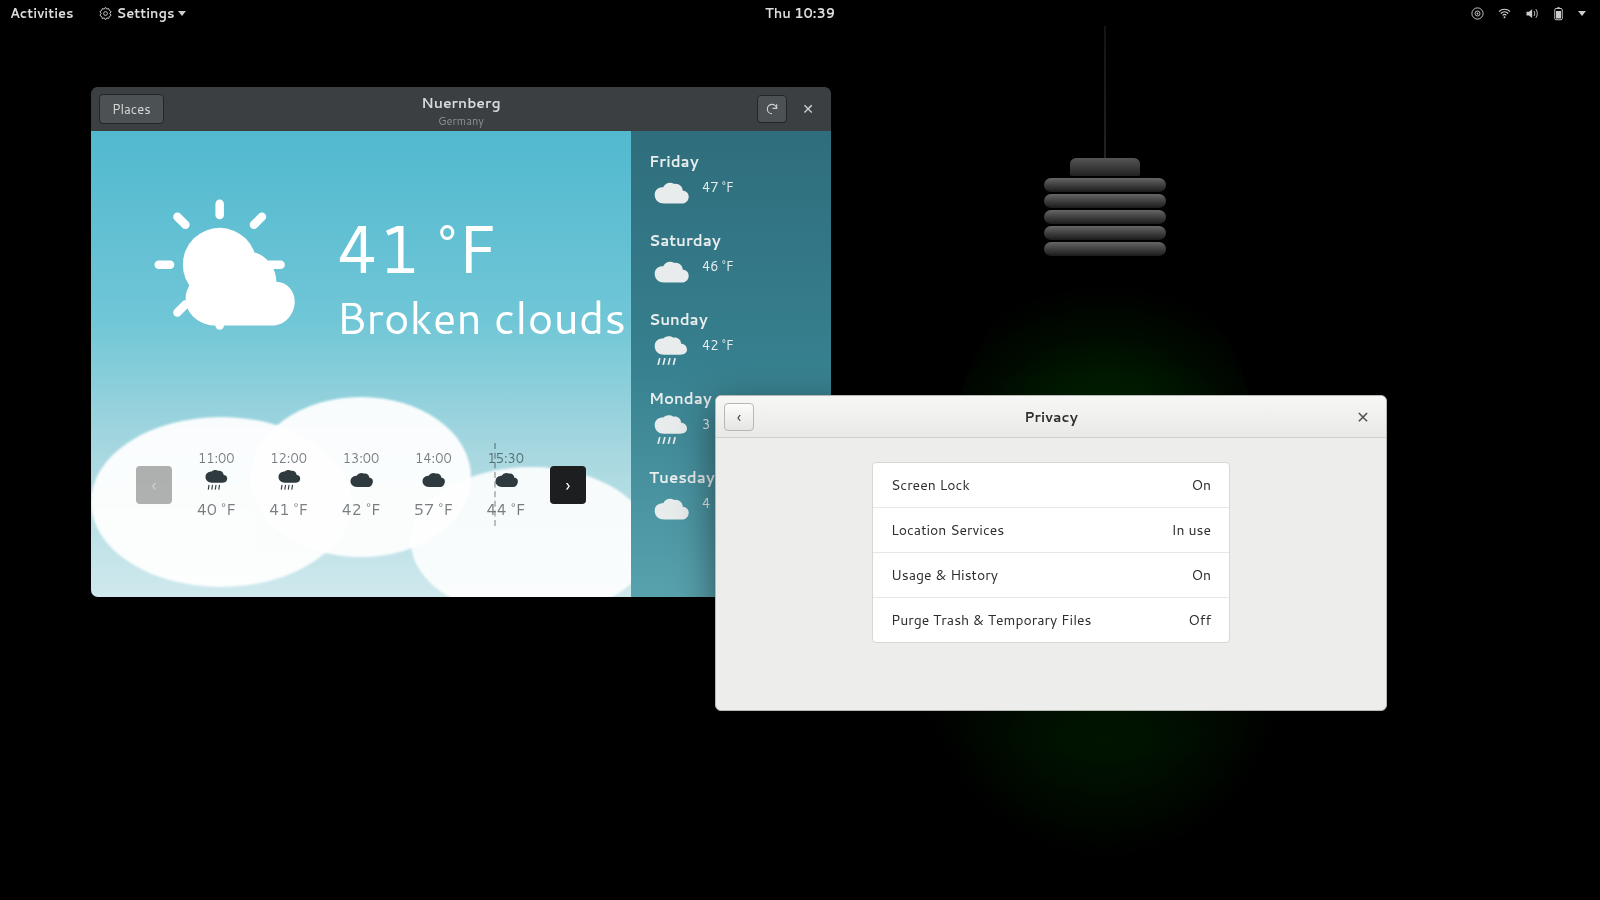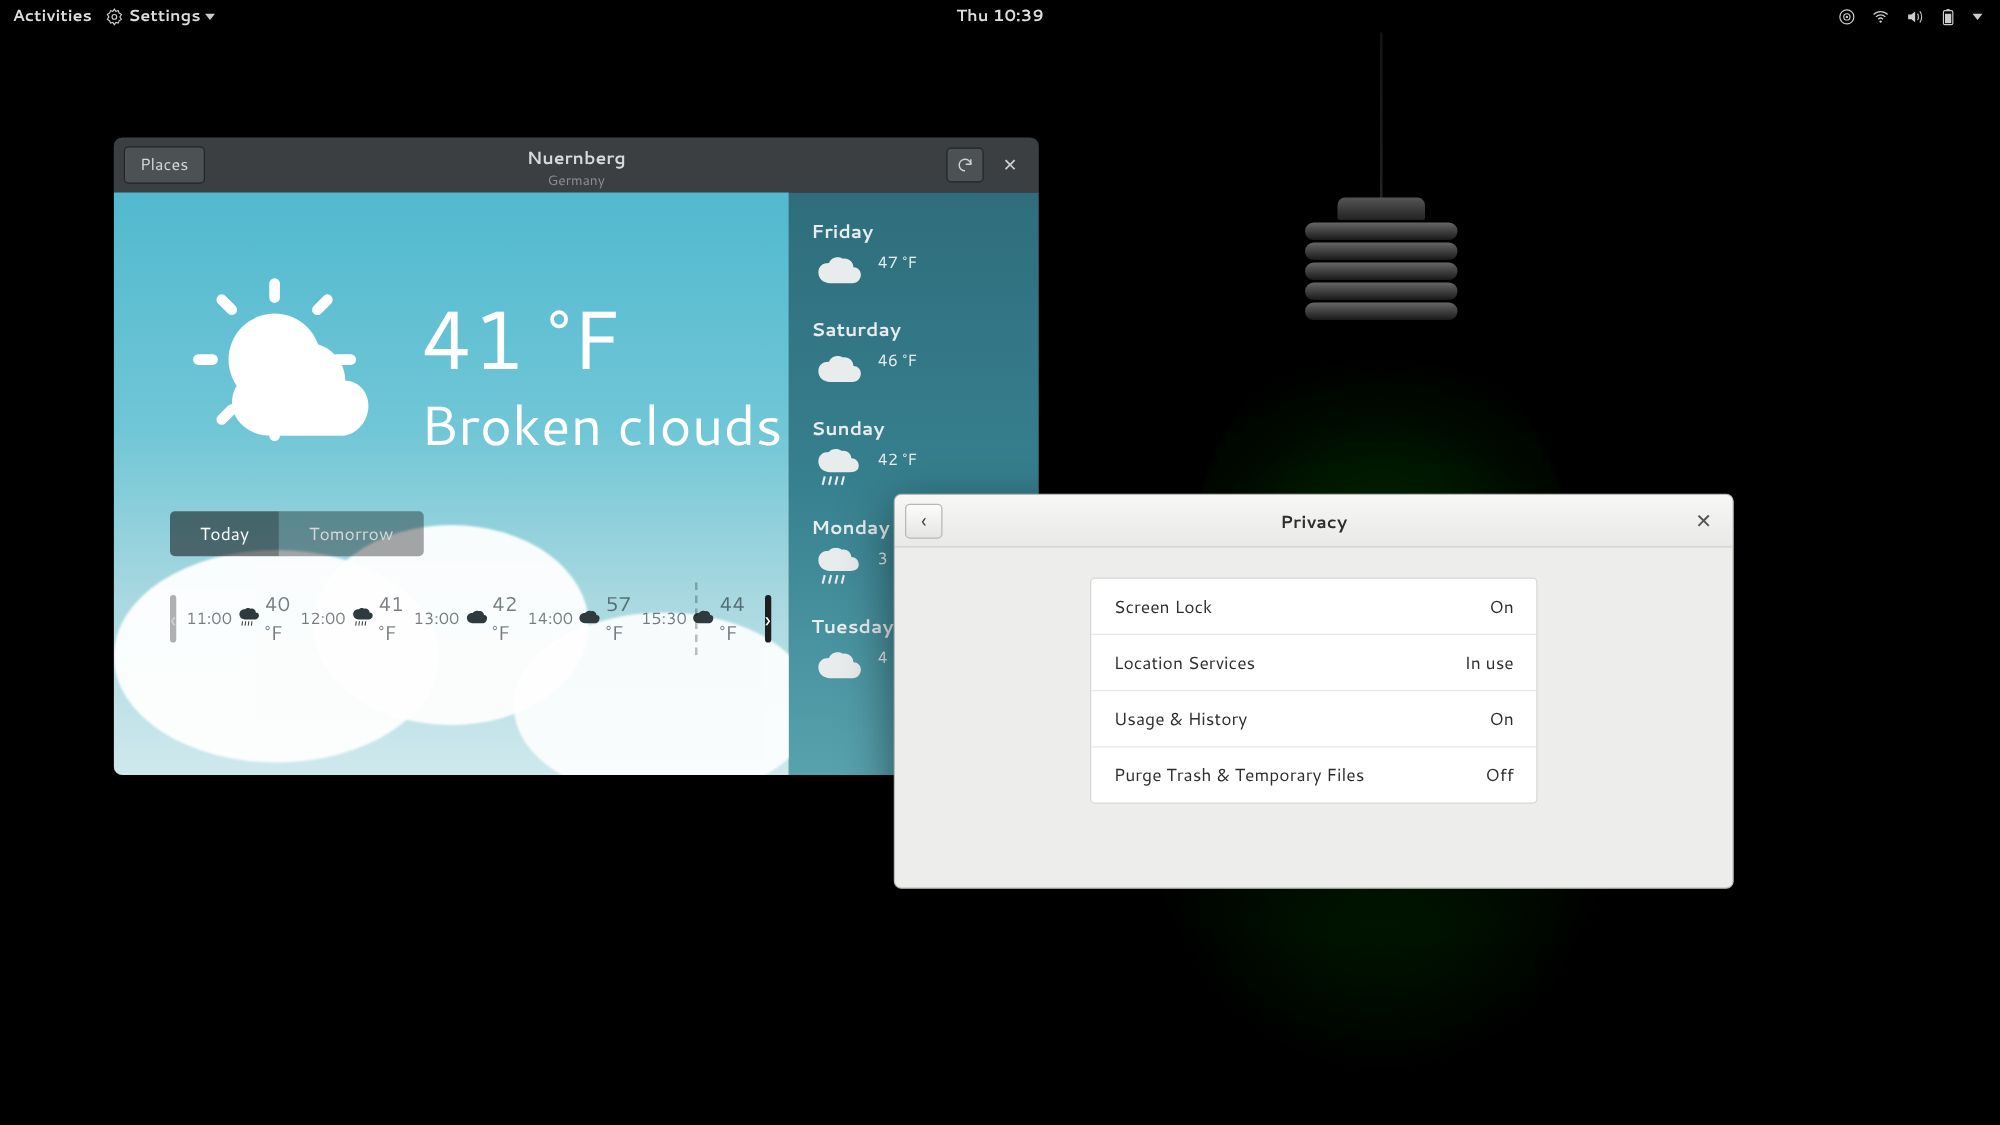--- a/index.html
+++ b/index.html
@@ -10,30 +10,30 @@
 .bulb-wire { position: absolute; left: 1104px; top: 0; width: 2px; height: 160px; background: linear-gradient(#111,#222); }
 .bulb-cap { position: absolute; left: 1044px; top: 158px; width: 122px; height: 110px; }
 .bulb-cap-top { width: 70px; height: 18px; margin: 0 auto; background: linear-gradient(#555,#222); border-radius: 6px 6px 2px 2px; }
 .bulb-cap-rings { width: 122px; }
 .bulb-cap-ring { height: 14px; background: linear-gradient(#666,#1a1a1a); border-radius: 8px; margin-top: 2px; }
 .bulb-glass { position: absolute; left: 955px; top: 265px; width: 300px; height: 400px; border-radius: 50% 50% 50% 50% / 45% 45% 55% 55%; background: radial-gradient(circle at 50% 55%, rgba(0,80,0,0.8), rgba(0,40,0,0.3) 55%, rgba(0,10,0,0) 75%); }
 .bulb-glow { position: absolute; left: 900px; top: 600px; width: 410px; height: 260px; background: radial-gradient(ellipse at 50% 0%, rgba(0,140,0,0.35), rgba(0,0,0,0) 70%); }
 
 
 .topbar { position: absolute; top: 0; left: 0; right: 0; height: 26px; background: #000; color: #ddd; display: flex; align-items: center; font-size: 13px; z-index: 10; }
-.topbar .left { display: flex; align-items: center; gap: 10px; padding-left: 10px; justify-content: center; }
+.topbar .left { display: flex; align-items: center; gap: 24px; padding-left: 10px; justify-content: center; }
 .topbar .center { position: absolute; left: 50%; transform: translateX(-50%); font-weight: 600; }
 .topbar .right { margin-left: auto; display: flex; align-items: center; gap: 12px; padding-right: 14px; }
 .topbar .menu-label { display: flex; align-items: center; gap: 4px; font-weight: 600; }
 .tri-down { width: 0; height: 0; border-left: 4px solid transparent; border-right: 4px solid transparent; border-top: 5px solid #ccc; display: inline-block; }
 .sys-ico { width: 15px; height: 15px; display: inline-block; }
 .sys-ico svg { width: 100%; height: 100%; fill: #ccc; }
 
 
-.weather-window { position: absolute; left: 91px; top: 110px; width: 740px; height: 510px; background: #2e3436; border-radius: 7px; box-shadow: 0 10px 40px rgba(0,0,0,0.6); overflow: hidden; }
+.weather-window { position: absolute; left: 91px; top: 87px; width: 740px; height: 510px; background: #2e3436; border-radius: 7px; box-shadow: 0 10px 40px rgba(0,0,0,0.6); overflow: hidden; }
 .weather-header { height: 44px; background: #3b3f42; display: flex; align-items: center; padding: 0 8px; position: relative; }
 .places-btn { background: #4c5154; border: 1px solid #232527; color: #d5d8d9; padding: 5px 12px; border-radius: 4px; font-size: 13px; }
 .wh-title { position: absolute; left: 50%; top: 6px; transform: translateX(-50%); text-align: center; }
 .wh-title .city { color: #d7d9da; font-size: 14px; font-weight: 600; }
 .wh-title .country { color: #8b8f91; font-size: 11px; }
 .wh-right { margin-left: auto; display: flex; gap: 6px; }
 .hbtn { width: 30px; height: 28px; background: #4c5154; border: 1px solid #232527; border-radius: 4px; display: flex; align-items: center; justify-content: center; color: #cfd2d3; font-size: 14px; }
 .hbtn.close { background: transparent; border-color: transparent; }
 
 .weather-body { display: flex; height: calc(100% - 44px); }
@@ -52,21 +52,21 @@
 .day-tabs { position: absolute; left: 45px; top: 255px; display: flex; background: rgba(0,0,0,0.35); border-radius: 4px; overflow: hidden; }
 .day-tab { padding: 8px 24px; color: #d6d8d9; font-size: 14px; }
 .day-tab.active { background: rgba(0,0,0,0.25); color: #fff; }
 
 .hourly { position: absolute; left: 45px; right: 45px; top: 318px; display: flex; align-items: center; }
 .nav-btn { width: 36px; height: 38px; border-radius: 4px; display: flex; align-items: center; justify-content: center; font-size: 18px; }
 .nav-btn.prev { background: rgba(0,0,0,0.3); color: #cfd2d4; }
 .nav-btn.next { background: #1c1e20; color: #fff; margin-left: auto; }
 .hours { flex: 1; display: flex; justify-content: space-around; padding: 0 8px; position: relative; }
 .hours::after { content: ""; position: absolute; right: 54px; top: -6px; bottom: -6px; border-right: 2px dashed rgba(0,0,0,0.25); }
-.hour { display: flex; flex-direction: row; align-items: center; gap: 3px; color: rgba(10,20,25,0.55); font-size: 13px; }
+.hour { display: flex; flex-direction: column; align-items: center; gap: 3px; color: rgba(10,20,25,0.55); font-size: 13px; }
 .hour .time { font-weight: 500; }
 .hour svg { width: 28px; height: 24px; }
 .hour .deg { font-size: 16px; }
 
 .weather-side { flex: 1; background: linear-gradient(#2f6d7c,#37808f 50%,#58a2ae); color: #e9edee; padding: 20px 18px; display: flex; flex-direction: column; gap: 18px; overflow: hidden; }
 .side-day .dname { font-size: 15px; font-weight: 600; margin-bottom: 6px; }
 .side-day .row { display: flex; align-items: center; gap: 11px; }
 .side-day .row svg { width: 42px; height: 34px; }
 .side-day .dtemp { font-size: 13px; align-self: flex-start; margin-top: 0; }
 
@@ -173,24 +173,20 @@
               <rect x="84" y="49" width="14" height="6" rx="3"></rect>
               <rect x="18" y="18" width="14" height="6" rx="3" transform="rotate(45 25 21)"></rect>
               <rect x="72" y="18" width="14" height="6" rx="3" transform="rotate(-45 79 21)"></rect>
               <rect x="18" y="80" width="14" height="6" rx="3" transform="rotate(-45 25 83)"></rect>
               <path d="M50 95c-12 0-22-8-22-19s10-19 22-19c3-10 14-17 25-14 10 2 17 11 17 21 7 0 13 6 13 14s-6 17-16 17H50z"></path>
             </g>
           </svg>
       </div>
       <div class="big-temp">41 °F</div>
       <div class="big-cond">Broken clouds</div>
-      <div class="day-tabs">
-        <div class="day-tab active">Today</div>
-        <div class="day-tab">Tomorrow</div>
-      </div>
       <div class="hourly">
         <div class="nav-btn prev">
             <span>‹</span>
           </div>
         <div class="hours" id="hours">
             <div class="hour">
               <div class="time">11:00</div>
               <svg viewBox="0 0 40 34">
                 <path fill="#2f3a3e" d="M14 18c-5 0-9-3-9-8s4-8 9-8c2-2 6-3 9-1 4-1 8 2 8 6 3 0 5 2 5 5s-2 6-6 6H14z"></path>
                 <g stroke="#2f3a3e" stroke-width="1.6">

